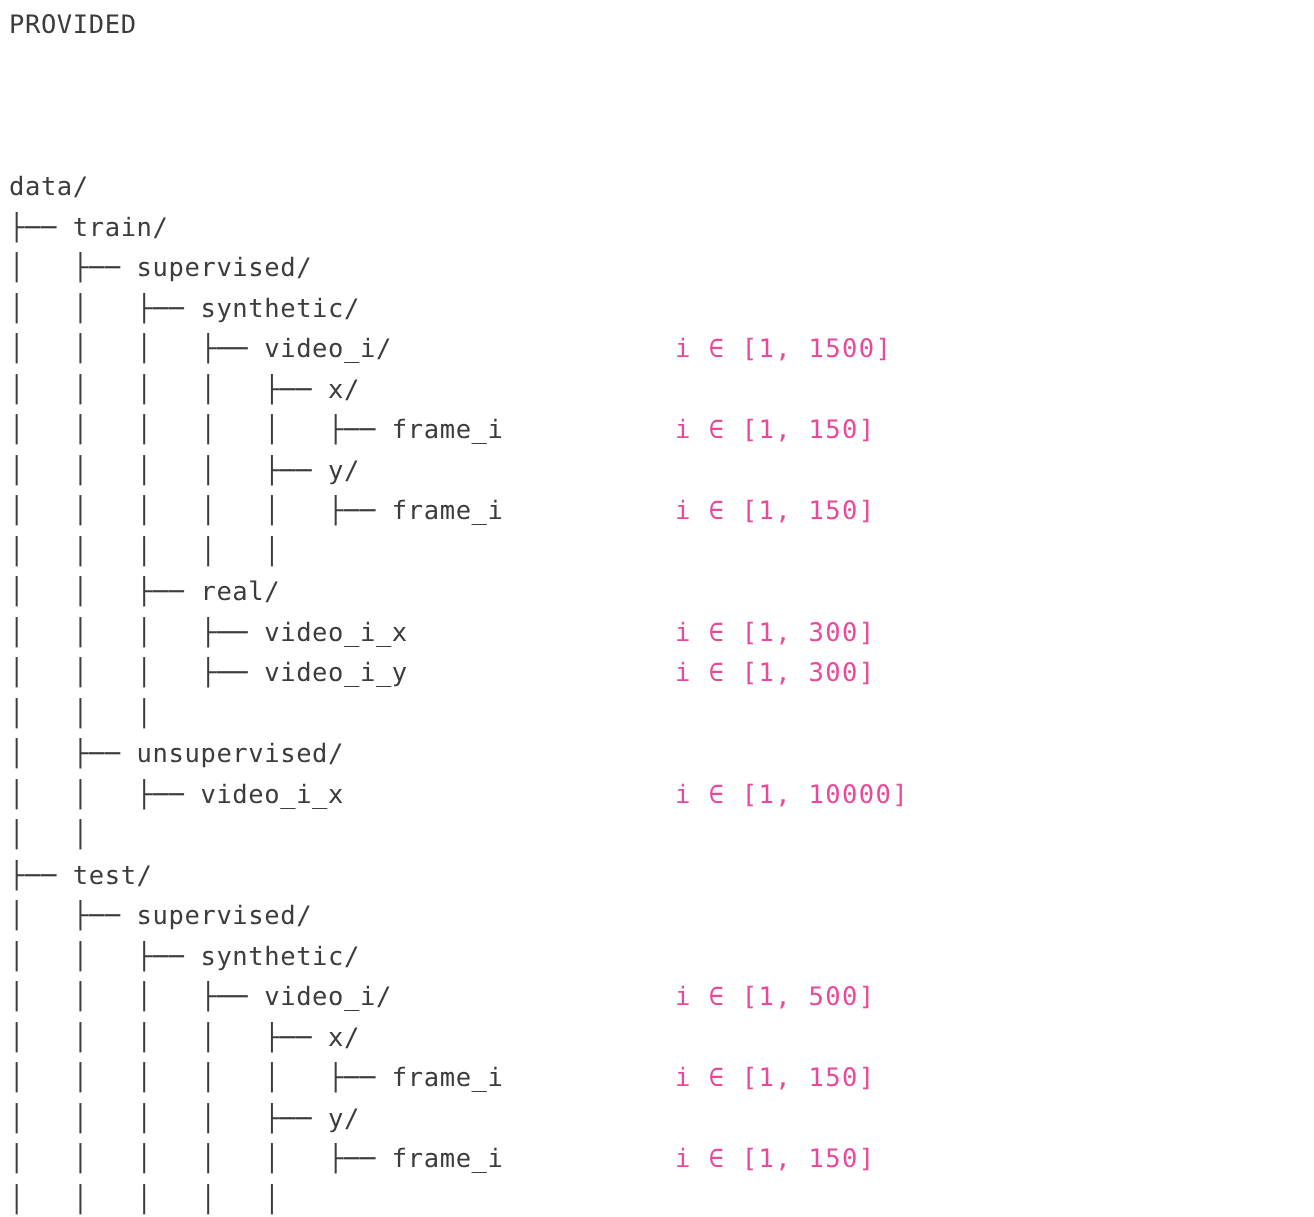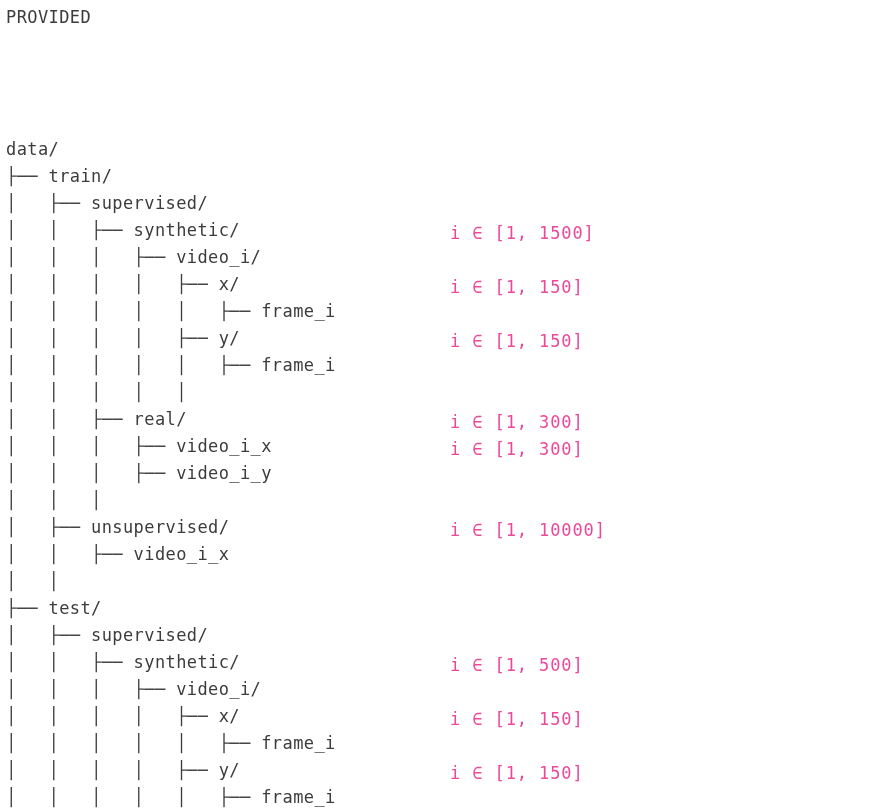--- a/index.html
+++ b/index.html
@@ -47,21 +47,20 @@
   }
   .tree-row {
     position: relative;
     height: 27px;
     white-space: pre;
   }
   .tree-path {
     display: inline-block;
     white-space: pre;
     color: #3c3c3c;
-    margin-top: 24px;
   }
   .tree-range {
     position: absolute;
     left: 444px;
     top: 0;
     white-space: pre;
     color: #ec4899;
     letter-spacing: 0.9px;
   }
   .tree-row.blank .tree-path {

